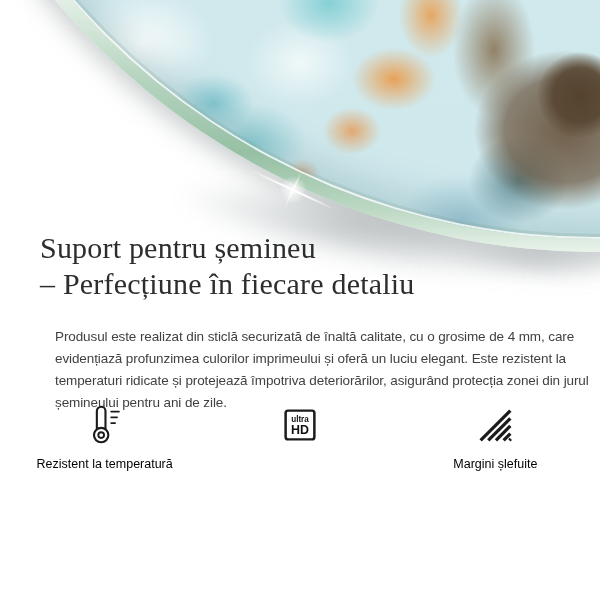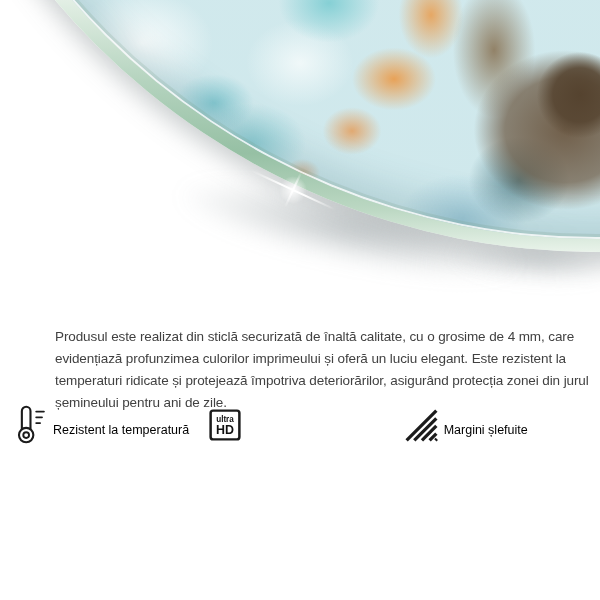--- a/index.html
+++ b/index.html
@@ -67,40 +67,44 @@
   h1 span{display:block;}
   .intro{
     position:absolute;left:40px;top:311px;width:545px;margin:15px;
     font-size:13.5px;line-height:22px;color:#414141;letter-spacing:-.1px;
   }
   
   .features{
     position:absolute;left:7px;top:402px;width:586px;
     display:grid;grid-template-columns:repeat(3,1fr);row-gap:16px;
   }
-  .feature{display:flex;flex-direction:row;align-items:center;}
+  .feature{display:flex;flex-direction:column;align-items:center;}
   .icon-box{height:46px;display:flex;align-items:center;justify-content:center;}
   .feature-label{margin-top:9px;font-size:12.5px;color:#000000;text-align:center;}
   svg{display:block;}
 </style>
 </head>
 <body>
 
 <div class="disc-shadow"></div>
 <div class="disc-shadow-2"></div>
 <div class="glass-disc">
   <div class="marble"></div>
 </div>
 <div class="sparkle">
   <div class="glow"></div>
     <div class="ray1"></div>
     <div class="ray2"></div>
 </div>
 
 <div class="content">
+  <h1>
+    <span>Suport pentru șemineu</span>
+    <span>– Perfecțiune în fiecare detaliu</span>
+  </h1>
 
   <p class="intro">Produsul este realizat din sticlă securizată de înaltă calitate, cu o grosime de 4 mm, care evidențiază profunzimea culorilor imprimeului și oferă un luciu elegant. Este rezistent la temperaturi ridicate și protejează împotriva deteriorărilor, asigurând protecția zonei din jurul șemineului pentru ani de zile.</p>
 
   <div class="features">
 
     <div class="feature">
       <div class="icon-box">
         <svg width="46" height="46" viewBox="0 0 48 48" fill="none" stroke="#1b1b1b" stroke-width="2.2" stroke-linecap="round">
           <path d="M15.5 28 V9.5 A4.5 4.5 0 0 1 24.5 9.5 V28"></path>
           <circle cx="20" cy="34.5" r="7.5"></circle>

